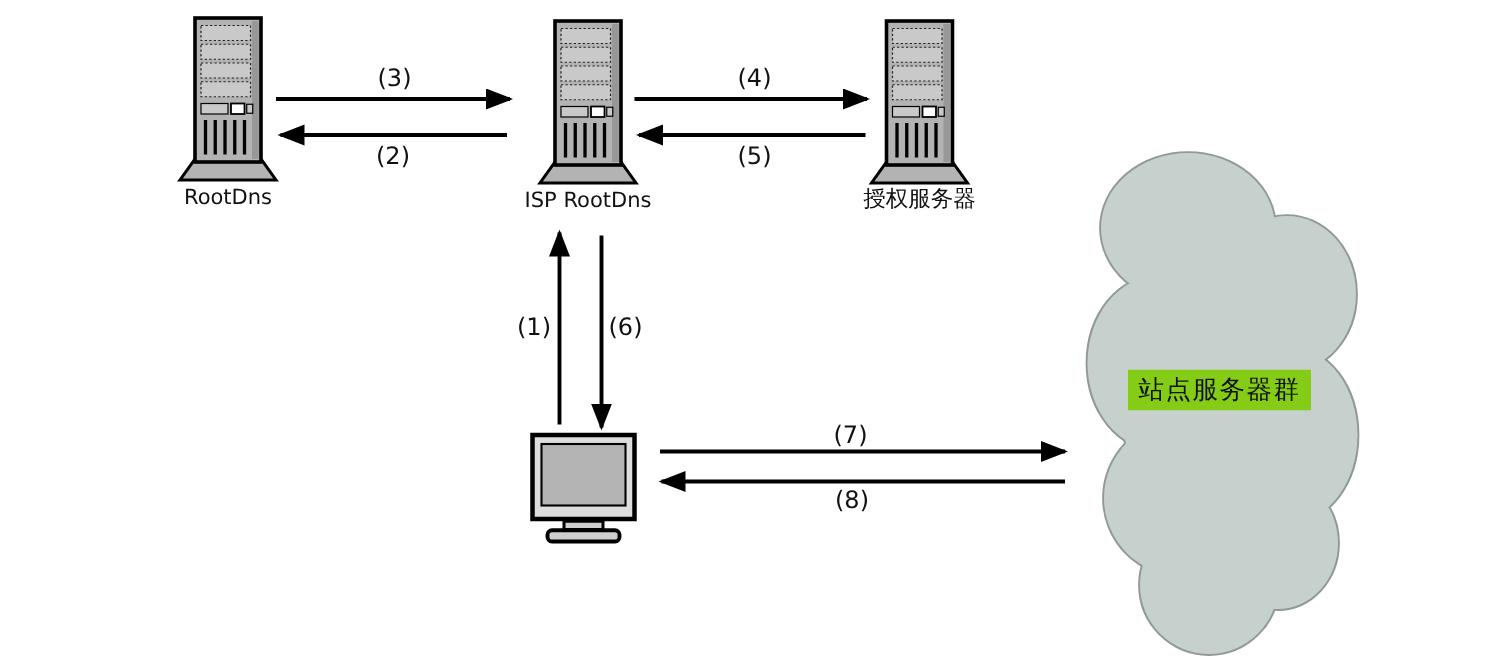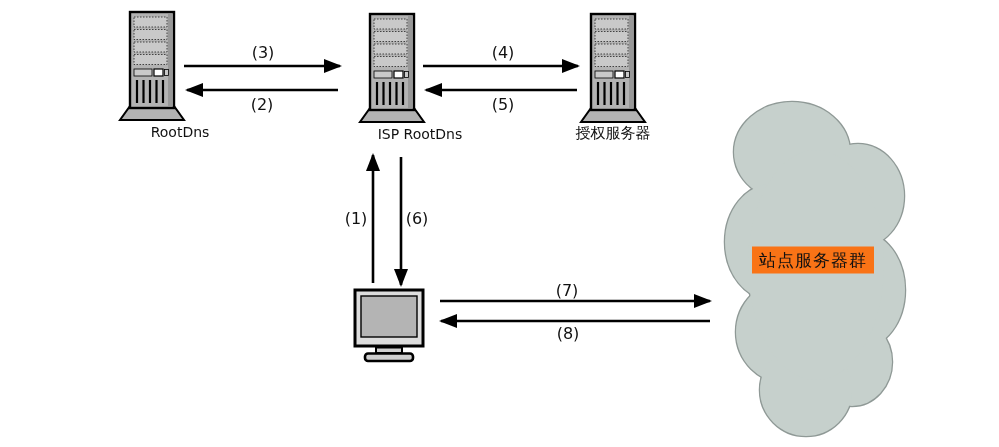--- a/index.html
+++ b/index.html
@@ -12,25 +12,25 @@
   }
   .layer{position:absolute;left:0;top:0;}
   .lbl{
     position:absolute;
     transform:translate(-50%,-50%);
     color:#111;
     white-space:nowrap;
     text-align:center;
   }
   .step-lbl{font-size:16px;}
-  .node-lbl{font-size:14px;margin-left:28px;}
+  .node-lbl{font-size:14px;}
   .cjk-lbl{font-size:15px;}
   .cloud-lbl{
     font-size:17px;
-    background:#f97316;
+    background:#84cc16;
     padding:2px 7px;
     letter-spacing:1px;
   }
   .dev{position:absolute;}
 </style>
 </head>
 <body>
 
 <div class="canvas">
 

